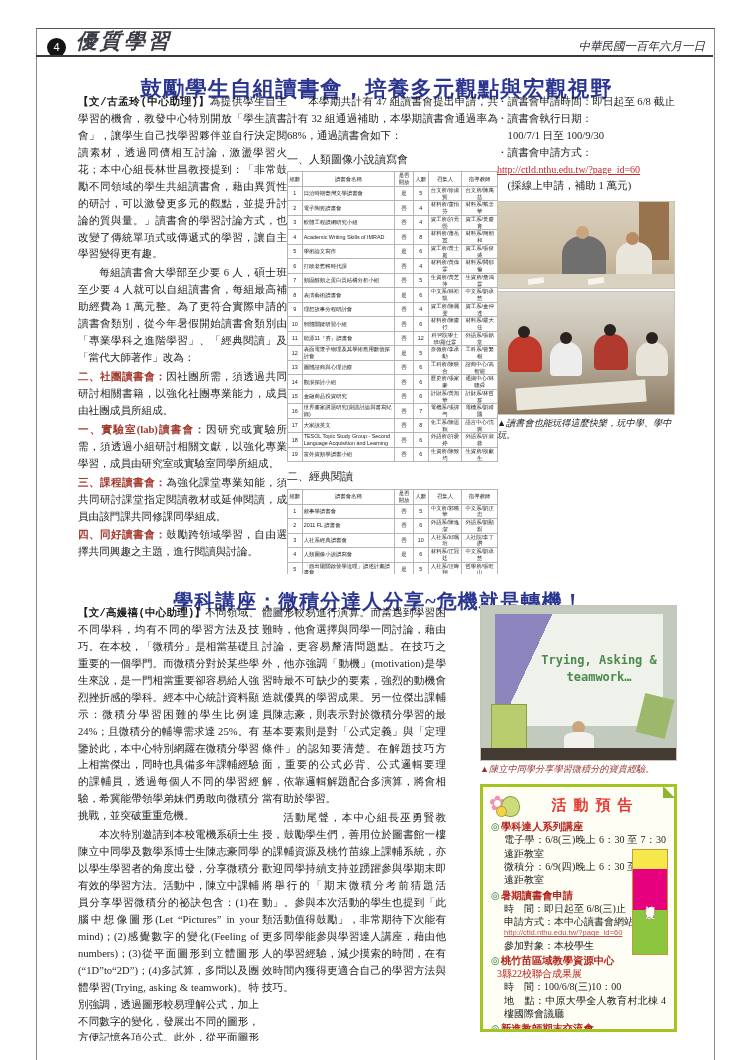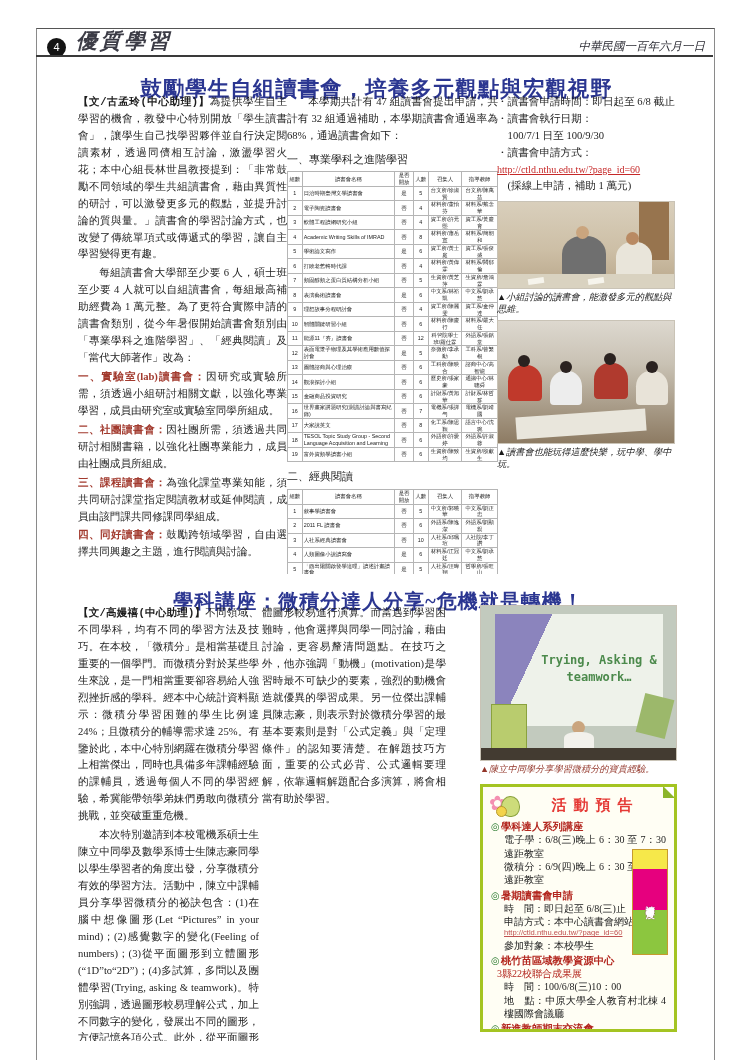--- a/index.html
+++ b/index.html
@@ -105,30 +105,30 @@
   <div class="masthead">優質學習</div>
   <div class="issuedate">中華民國一百年六月一日</div>
   <div class="header-rule"></div>
 
   <h1 class="headline1">鼓勵學生自組讀書會，培養多元觀點與宏觀視野</h1>
 
   <section class="col c1">
     <p class="para"><span class="byline">【文/古孟玲(中心助理)】</span><span>為提供學生自主學習的機會，教發中心特別開放「學生讀書會」，讓學生自己找學習夥伴並自行決定閱讀素材，透過同儕相互討論，激盪學習火花；本中心組長林世昌教授提到：「非常鼓勵不同領域的學生共組讀書會，藉由異質性的研討，可以激發更多元的觀點，並提升討論的質與量。」讀書會的學習討論方式，也改變了傳統單項式或傳遞式的學習，讓自主學習變得更有趣。</span></p>
     <p class="para indent">每組讀書會大學部至少要 6 人，碩士班至少要 4 人就可以自組讀書會，每組最高補助經費為 1 萬元整。為了更符合實際申請的讀書會類別，從今年暑假開始讀書會類別由「專業學科之進階學習」、「經典閱讀」及「當代大師著作」改為：</p>
     <div>
+        <p class="cat"><span class="lab">二、社團讀書會：</span><span>因社團所需，須透過共同研討相關書籍，以強化社團專業能力，成員由社團成員所組成。</span></p>
         <p class="cat"><span class="lab">一、實驗室(lab)讀書會：</span><span>因研究或實驗所需，須透過小組研討相關文獻，以強化專業學習，成員由研究室或實驗室同學所組成。</span></p>
-        <p class="cat"><span class="lab">二、社團讀書會：</span><span>因社團所需，須透過共同研討相關書籍，以強化社團專業能力，成員由社團成員所組成。</span></p>
         <p class="cat"><span class="lab">三、課程讀書會：</span><span>為強化課堂專業知能，須共同研討課堂指定閱讀教材或延伸閱讀，成員由該門課共同修課同學組成。</span></p>
         <p class="cat"><span class="lab">四、同好讀書會：</span><span>鼓勵跨領域學習，自由選擇共同興趣之主題，進行閱讀與討論。</span></p>
       </div>
   </section>
 
   <section class="col c2">
     <p class="para indent">本學期共計有 47 組讀書會提出申請，共計有 32 組通過補助，本學期讀書會通過率為 68%，通過讀書會如下：</p>
-    <div class="tbl-h">一、專業學科之進階學習</div>
+    <div class="tbl-h">一、人類圖像小說讀寫會</div>
     <table class="mini">
       <colgroup>
           <col style="width:7%">
           <col style="width:44%">
           <col style="width:9%">
           <col style="width:7%">
           <col style="width:16%">
           <col style="width:17%">
         </colgroup>
       <thead>
@@ -374,21 +374,20 @@
     <div class="photo ph1">
       <div class="door"></div>
       <div class="body1"></div>
       <div class="head h1a"></div>
       <div class="body2"></div>
       <div class="head h2a"></div>
       <div class="tablefront"></div>
       <div class="paper" style="left:30px"></div>
       <div class="paper" style="left:90px"></div>
     </div>
-    <div class="caption">▲小組討論的讀書會，能激發多元的觀點與思維。</div>
     <div class="photo ph2">
       <div class="stud" style="left:10px;top:44px;width:34px;height:36px;background:#c0392b"></div>
       <div class="hd" style="left:20px;top:34px"></div>
       <div class="stud" style="left:52px;top:50px;width:32px;height:34px;background:#ededed"></div>
       <div class="hd" style="left:62px;top:40px"></div>
       <div class="stud" style="left:96px;top:42px;width:34px;height:36px;background:#b03a2e"></div>
       <div class="hd" style="left:106px;top:32px"></div>
       <div class="stud" style="left:138px;top:50px;width:32px;height:34px;background:#e8e3d8"></div>
       <div class="hd" style="left:148px;top:40px"></div>
       <div class="tbl"></div>
@@ -398,20 +397,21 @@
 
   <h2 class="headline2">學科講座：微積分達人分享~危機就是轉機！</h2>
 
   <section class="col b1">
     <p class="para"><span class="byline">【文/高嫚禧(中心助理)】</span><span>不同領域、不同學科，均有不同的學習方法及技巧。在本校，「微積分」是相當基礎且重要的一個學門。而微積分對於某些學生來說，是一門相當重要卻容易給人強烈挫折感的學科。經本中心統計資料顯示：微積分學習困難的學生比例達 24%；且微積分的輔導需求達 25%。有鑒於此，本中心特別網羅在微積分學習上相當傑出，同時也具備多年課輔經驗的課輔員，透過每個人不同的學習經驗，希冀能帶領學弟妹們勇敢向微積分挑戰，並突破重重危機。</span></p>
     <p class="para indent">本次特別邀請到本校電機系碩士生陳立中同學及數學系博士生陳志豪同學以學生學習者的角度出發，分享微積分有效的學習方法。活動中，陳立中課輔員分享學習微積分的祕訣包含：(1)在腦中想像圖形(Let “Pictures” in your mind)；(2)感覺數字的變化(Feeling of numbers)；(3)從平面圖形到立體圖形(“1D”to“2D”)；(4)多試算，多問以及團體學習(Trying, asking &amp; teamwork)。特別強調，透過圖形較易理解公式，加上不同數字的變化，發展出不同的圖形，方便記憶各項公式。此外，從平面圖形延伸到立</p>
   </section>
 
   <section class="col b2">
     <p class="para">體圖形較易進行演算。而當遇到學習困難時，他會選擇與同學一同討論，藉由討論，更容易釐清問題點。在技巧之外，他亦強調「動機」(motivation)是學習時最不可缺少的要素，強烈的動機會造就優異的學習成果。另一位傑出課輔員陳志豪，則表示對於微積分學習的最基本要素則是對「公式定義」與「定理條件」的認知要清楚。在解題技巧方面，重要的公式必背、公式邏輯要理解，依靠邏輯解題配合多演算，將會相當有助於學習。</p>
+    <p class="para indent">活動尾聲，本中心組長巫勇賢教授，鼓勵學生們，善用位於圖書館一樓的課輔資源及桃竹苗線上課輔系統，亦歡迎同學持續支持並踴躍參與學期末即將舉行的「期末微積分考前猜題活動」。參與本次活動的學生也提到「此類活動值得鼓勵」，非常期待下次能有更多同學能參與學習達人講座，藉由他人的學習經驗，減少摸索的時間，在有效時間內獲得更適合自己的學習方法與技巧。</p>
   </section>
 
   <section class="col b3">
     <div class="photo ph3">
       <div class="screen">
         <div class="slidetext" style="white-space: pre-line;">Trying, Asking &amp;
 teamwork…</div>
       </div>
       <div class="poster-l"></div>
       <div class="poster-r"></div>

